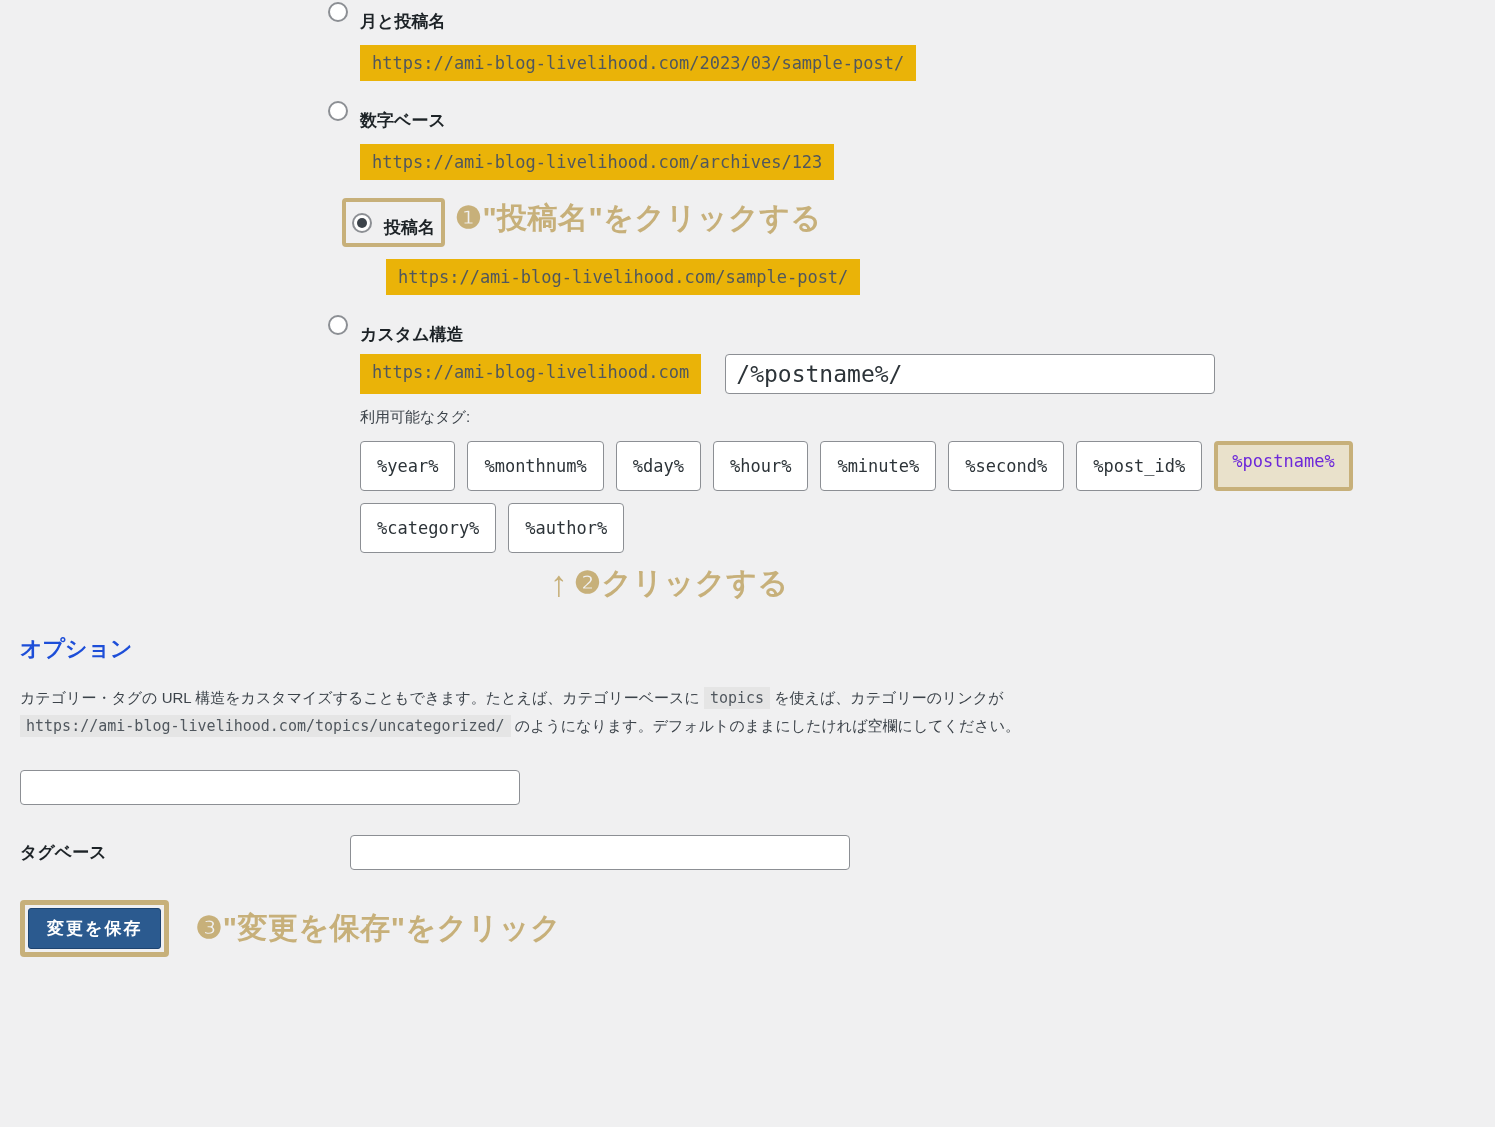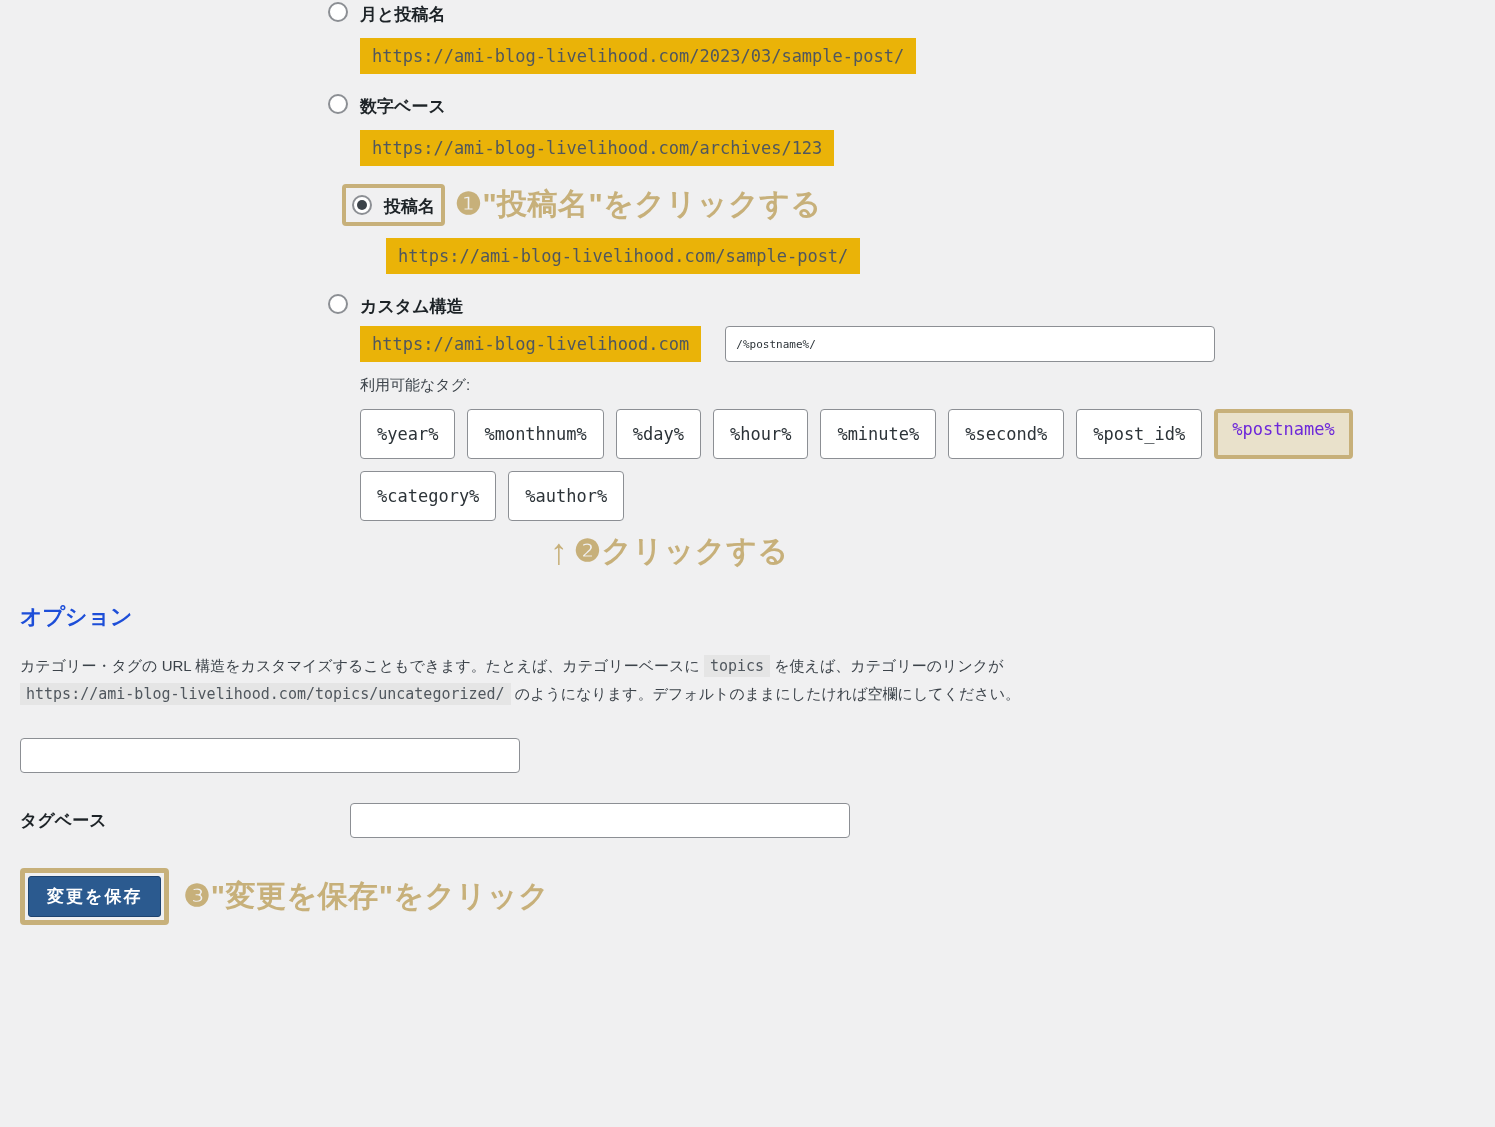--- a/index.html
+++ b/index.html
@@ -36,21 +36,21 @@
     position: absolute;
     width: 10px; height: 10px;
     background: #3c434a;
     border-radius: 50%;
     top: 3px; left: 3px;
   }
   .opt-label {
     font-weight: 600;
     font-size: 17px;
     display: inline-block;
-    padding-top: 3px;
+    padding-top: 10px;
     color: #1d2327;
   }
   .code-block {
     background: #eab308;
     font-family: Menlo, Consolas, monospace;
     font-size: 17px;
     color: #50575e;
     padding: 8px 12px;
     margin-top: 12px;
     display: inline-block;
@@ -67,21 +67,21 @@
     gap: 24px;
     margin-top: 8px;
   }
   .custom-row input[type="text"] {
     flex: 1;
     max-width: 490px;
     border: 1px solid #8c8f94;
     border-radius: 4px;
     padding: 6px 10px;
     font-family: Menlo, Consolas, monospace;
-    font-size: 11px;
+    font-size: 23px;
     color: #2c3338;
     background: #fff;
   }
   .tags-label {
     margin-top: 14px;
     font-size: 15px;
     color: #3c434a;
   }
   .tags-wrap {
     display: flex;
@@ -164,21 +164,21 @@
     width: 500px;
     border: 1px solid #8c8f94;
     border-radius: 4px;
     padding: 8px 10px;
     font-size: 15px;
     background: #fff;
   }
   .save-wrap {
     display: flex;
     align-items: center;
-    gap: 14px;
+    gap: 26px;
     margin-top: 10px;
   }
   .save-highlight {
     border: 5px solid #c7b07a;
     border-radius: 4px;
     padding: 3px;
     display: inline-block;
   }
   .save-btn {
     background: #2b5a8f;

